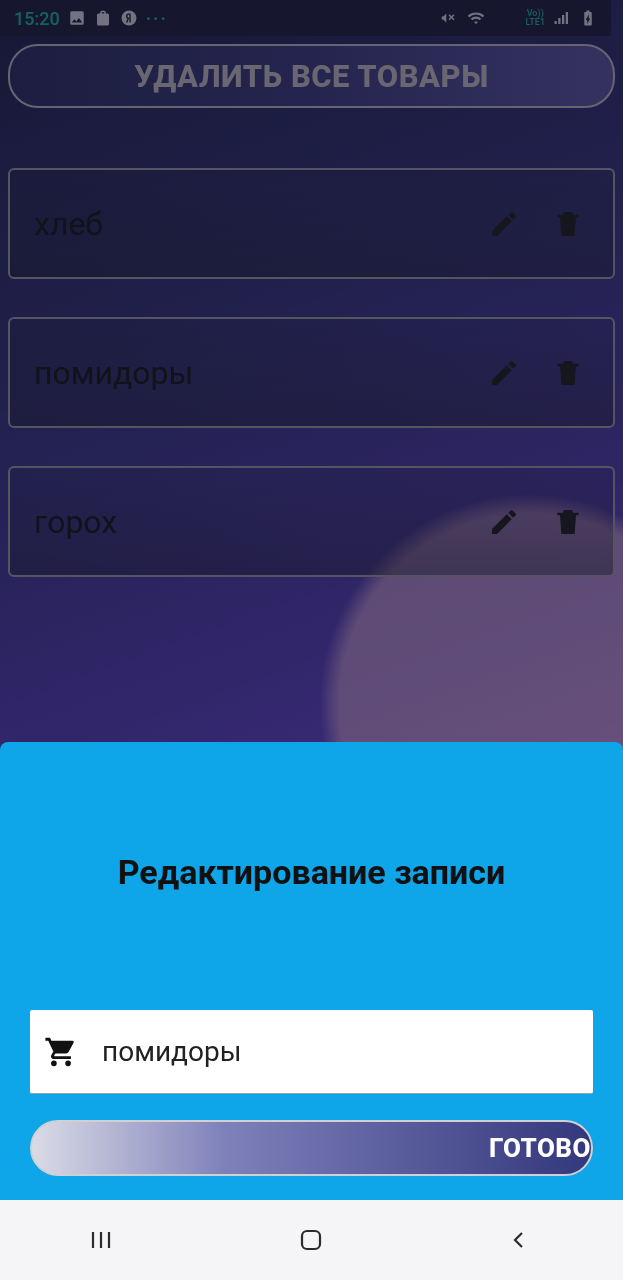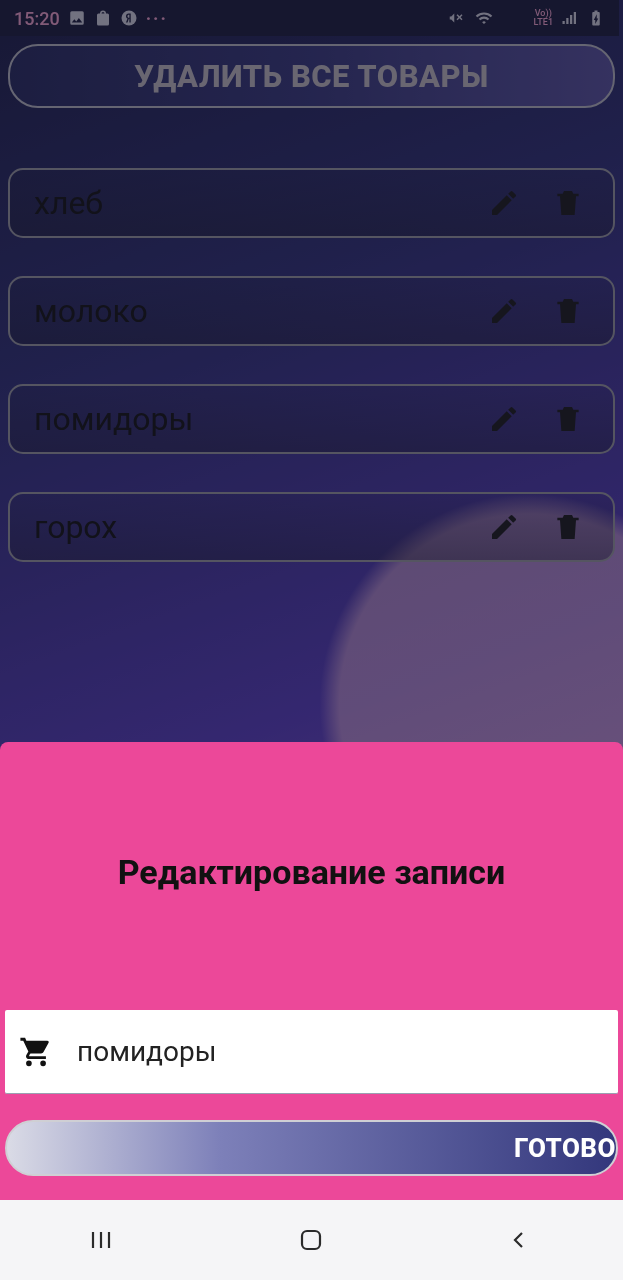--- a/index.html
+++ b/index.html
@@ -9,23 +9,23 @@
   
   .wallpaper {
     position: absolute; inset: 0;
     background:
       radial-gradient(circle at 85% 55%, rgba(255,200,230,.55) 0 190px, transparent 210px),
       linear-gradient(160deg, #1d1f4a 0%, #2e2f78 25%, #5a3ec5 55%, #a86dd4 80%, #d7a0d8 100%);
   }
 
   
   .statusbar {
-    position: absolute; top: 0; left: 0; right: 4px; height: 36px;
+    position: absolute; top: 0; left: 0; right: 12px; height: 36px;
     display: flex; align-items: center; justify-content: space-between;
-    padding: 16px 14px; color: #f9a8d4; font-size: 18px; font-weight: 500;
+    padding: 16px 14px; color: #14b8a6; font-size: 18px; font-weight: 500;
     background: #1b1c3e; z-index: 2;
   }
   .statusbar .left, .statusbar .right { display: flex; align-items: center; gap: 8px; }
   .status-icon { width: 18px; height: 18px; fill: #e4e4ef; opacity: .95; }
   .status-dots { letter-spacing: 2px; font-weight: 700; }
   .lte-text { font-size: 9px; line-height: 1; text-align: center; margin-left: 33px; }
 
   
   .content {
     position: absolute; top: 36px; left: 0; right: 0; bottom: 80px;
@@ -33,39 +33,39 @@
   }
   .delete-all-btn {
     width: 100%; height: 64px; border-radius: 30px;
     border: 2.5px solid #bfbfc9;
     background: linear-gradient(90deg, #272a61 0%, #38397f 50%, #5b54a3 100%);
     color: #c6c0c7; font-size: 31px; font-weight: 800; letter-spacing: .5px;
     display: flex; align-items: center; justify-content: center;
     margin-bottom: 60px;
   }
   .item-row {
-    width: 100%; height: 70px; border-radius: 15px;
+    width: 100%; height: 111px; border-radius: 6px;
     border: 2.5px solid #9d9da6;
     background: linear-gradient(180deg, rgba(30,30,50,.15), rgba(30,30,50,.45));
     display: flex; align-items: center; padding: 0 24px; margin-bottom: 38px;
   }
   .item-name { flex: 1; font-size: 32px; color: #111; font-weight: 400; }
   .row-icon-btn { width: 42px; height: 42px; display: flex; align-items: center; justify-content: center; background: none; border: none; margin-left: 22px; }
   .row-icon-btn svg { width: 32px; height: 32px; fill: #1b1b1b; }
 
   
   .dim {
     position: absolute; inset: 0; background: rgba(20,20,35,.52); z-index: 3;
   }
 
   
   .sheet {
     position: absolute; left: 0; right: 0; bottom: 80px; height: 458px;
-    background: #ec4899; border-top-left-radius: 8px; border-top-right-radius: 8px;
-    z-index: 4; padding: 0 5px;
+    background: #0ea5e9; border-top-left-radius: 8px; border-top-right-radius: 8px;
+    z-index: 4; padding: 0 30px;
     display: flex; flex-direction: column;
   }
   .sheet-title {
     margin-top: 110px; text-align: center; font-size: 34px; font-weight: 700; color: #111;
   }
   .sheet-spacer { flex: 1; }
   .input-row {
     background: #fff; height: 84px; display: flex; align-items: center;
     padding: 0 14px; border-bottom: 1.5px solid #9aa0b1; border-radius: 2px;
   }
@@ -143,33 +143,20 @@
           <path d="M3 17.25V21h3.75L17.8 9.94l-3.75-3.75L3 17.25zM20.7 7.04a1 1 0 0 0 0-1.41l-2.34-2.34a1 1 0 0 0-1.41 0L15.13 5.1l3.75 3.75 1.83-1.81z"></path>
         </svg>
     </button>
     <button class="row-icon-btn">
       <svg viewBox="0 0 24 24">
           <path d="M6 7h12l-1 14H7L6 7zm3-4h6l1 2h4v2H4V5h4l1-2z"></path>
         </svg>
     </button>
   </div>
 
-  <div class="item-row">
-    <span class="item-name">молоко</span>
-    <button class="row-icon-btn">
-      <svg viewBox="0 0 24 24">
-          <path d="M3 17.25V21h3.75L17.8 9.94l-3.75-3.75L3 17.25zM20.7 7.04a1 1 0 0 0 0-1.41l-2.34-2.34a1 1 0 0 0-1.41 0L15.13 5.1l3.75 3.75 1.83-1.81z"></path>
-        </svg>
-    </button>
-    <button class="row-icon-btn">
-      <svg viewBox="0 0 24 24">
-          <path d="M6 7h12l-1 14H7L6 7zm3-4h6l1 2h4v2H4V5h4l1-2z"></path>
-        </svg>
-    </button>
-  </div>
 
   <div class="item-row">
     <span class="item-name">помидоры</span>
     <button class="row-icon-btn">
       <svg viewBox="0 0 24 24">
           <path d="M3 17.25V21h3.75L17.8 9.94l-3.75-3.75L3 17.25zM20.7 7.04a1 1 0 0 0 0-1.41l-2.34-2.34a1 1 0 0 0-1.41 0L15.13 5.1l3.75 3.75 1.83-1.81z"></path>
         </svg>
     </button>
     <button class="row-icon-btn">
       <svg viewBox="0 0 24 24">

